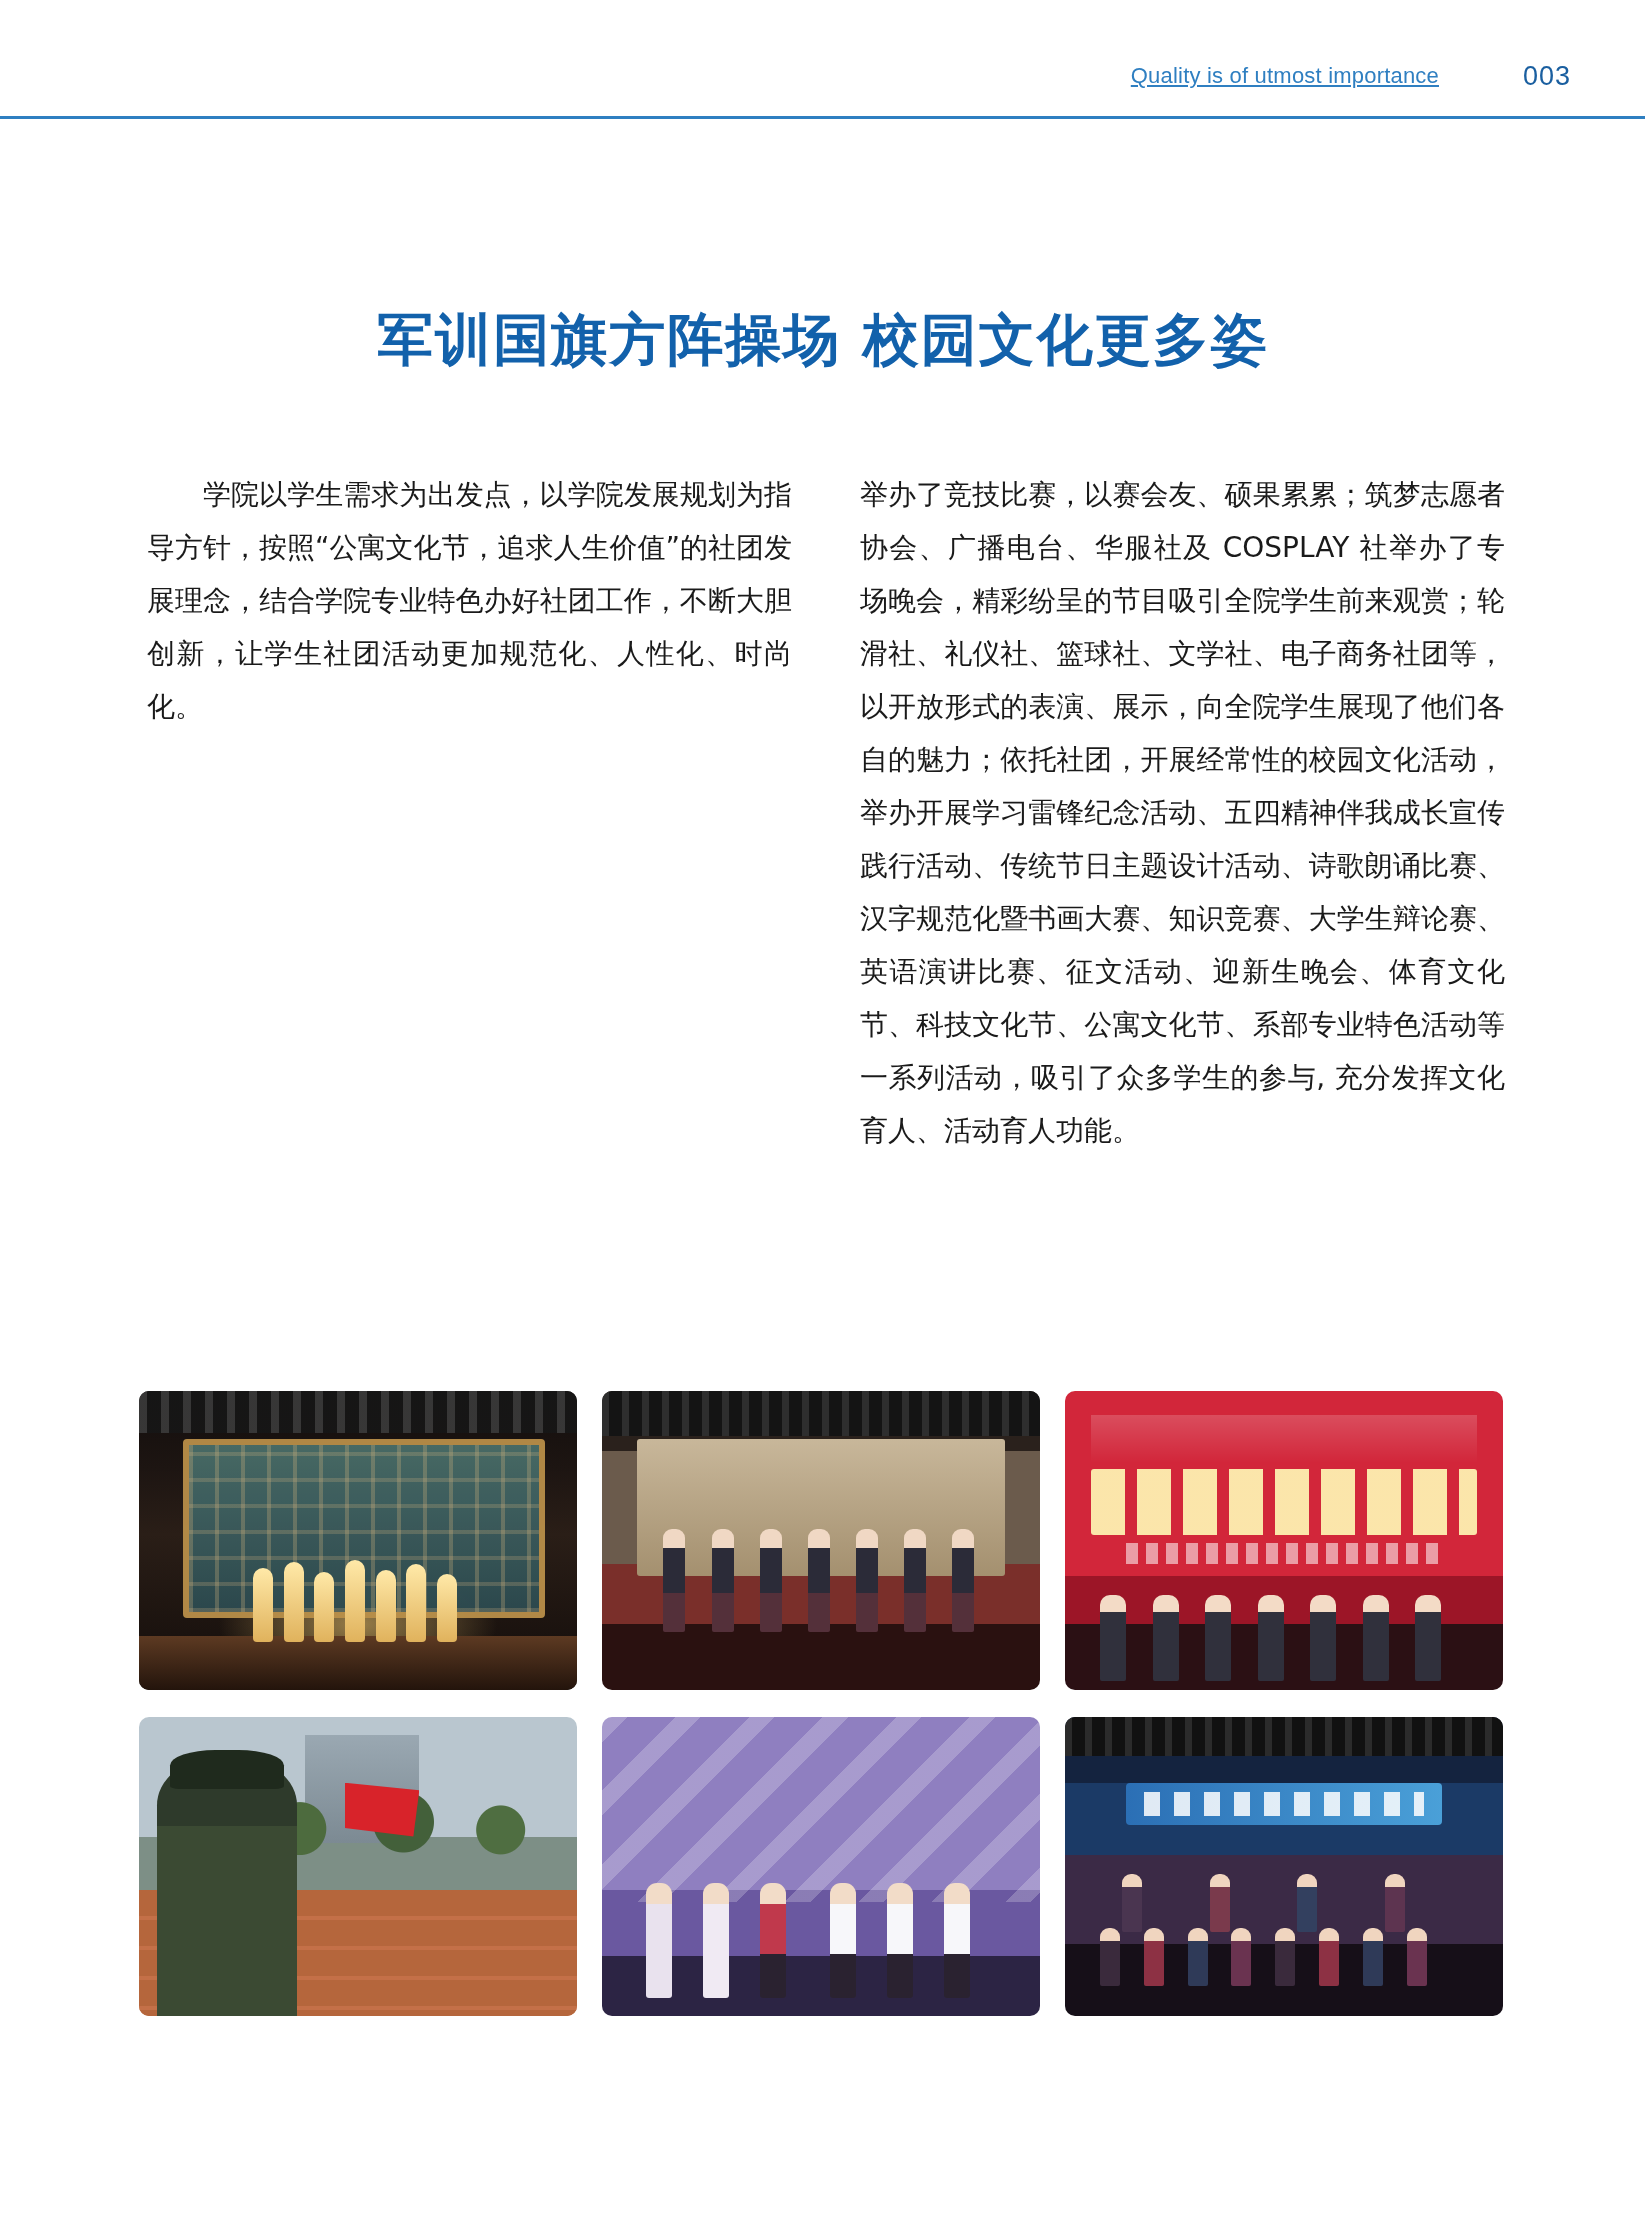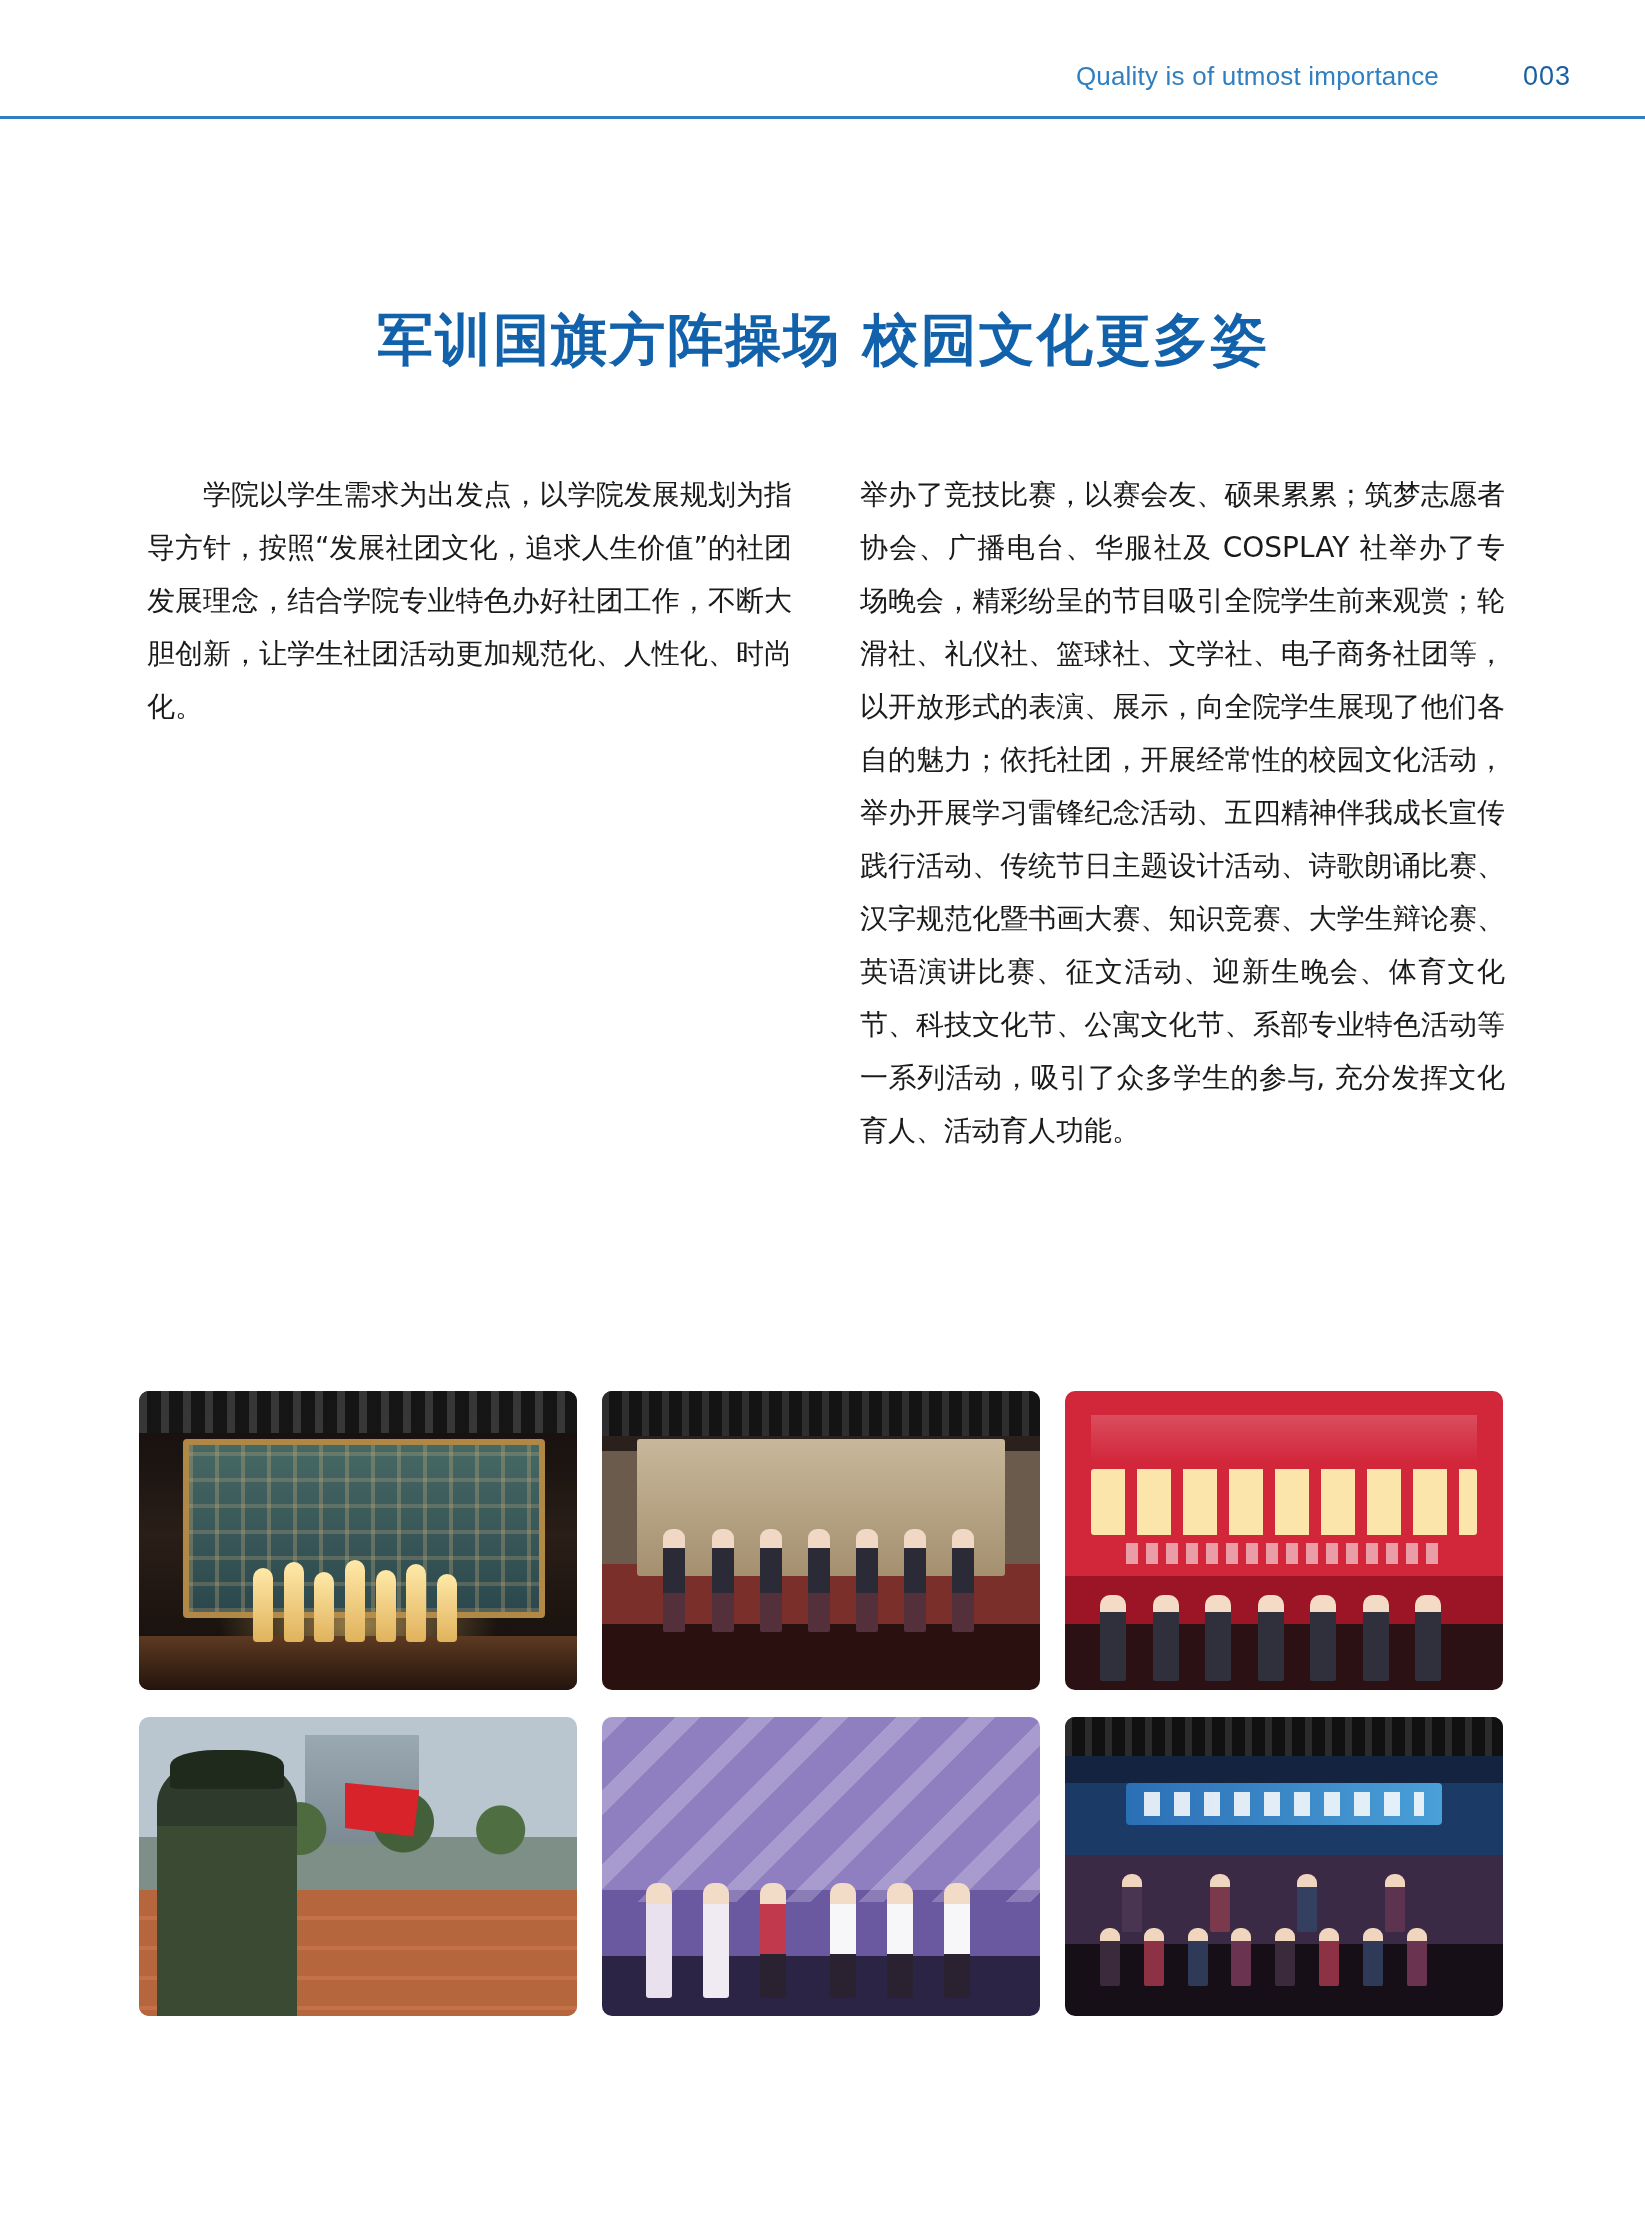--- a/index.html
+++ b/index.html
@@ -21,24 +21,25 @@
     left: 0;
     top: 0;
     width: 1646px;
     height: 121px;
   }
   .header-text {
     position: absolute;
     right: 207px;
     top: 76px;
     transform: translateY(-50%);
-    font-size: 26px;
+    font-size: 22px;
     color: #2f7fc1;
     letter-spacing: 0.2px;
     white-space: nowrap;
+    text-decoration: underline;
   }
   .header-page-num {
     position: absolute;
     right: 75px;
     top: 76px;
     transform: translateY(-50%);
     font-size: 27px;
     color: #1a5fa0;
     letter-spacing: 1px;
   }
@@ -266,21 +267,21 @@
 <div class="page-header">
   <div class="header-text">Quality is of utmost importance</div>
   <div class="header-page-num">003</div>
   <div class="header-rule"></div>
 </div>
 
 <div class="article-title">军训国旗方阵操场  校园文化更多姿</div>
 
 <div class="columns">
   <div class="col">
-    <p class="indent">学院以学生需求为出发点，以学院发展规划为指导方针，按照“发展社团文化，追求人生价值”的社团发展理念，结合学院专业特色办好社团工作，不断大胆创新，让学生社团活动更加规范化、人性化、时尚化。</p>
+    <p class="indent">学院以学生需求为出发点，以学院发展规划为指导方针，按照“公寓文化节，追求人生价值”的社团发展理念，结合学院专业特色办好社团工作，不断大胆创新，让学生社团活动更加规范化、人性化、时尚化。</p>
   </div>
   <div class="col">
     <p>举办了竞技比赛，以赛会友、硕果累累；筑梦志愿者协会、广播电台、华服社及 COSPLAY 社举办了专场晚会，精彩纷呈的节目吸引全院学生前来观赏；轮滑社、礼仪社、篮球社、文学社、电子商务社团等，以开放形式的表演、展示，向全院学生展现了他们各自的魅力；依托社团，开展经常性的校园文化活动，举办开展学习雷锋纪念活动、五四精神伴我成长宣传践行活动、传统节日主题设计活动、诗歌朗诵比赛、汉字规范化暨书画大赛、知识竞赛、大学生辩论赛、英语演讲比赛、征文活动、迎新生晚会、体育文化节、科技文化节、公寓文化节、系部专业特色活动等一系列活动，吸引了众多学生的参与, 充分发挥文化育人、活动育人功能。</p>
   </div>
 </div>
 
 <div class="photo-grid">
 
   <div class="photo ph1">
     <div class="truss"></div>

